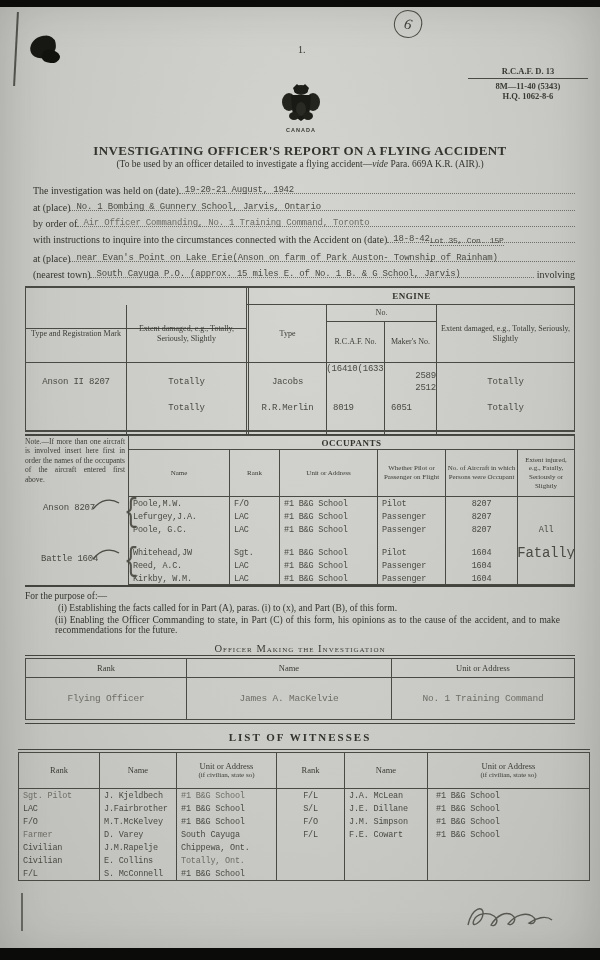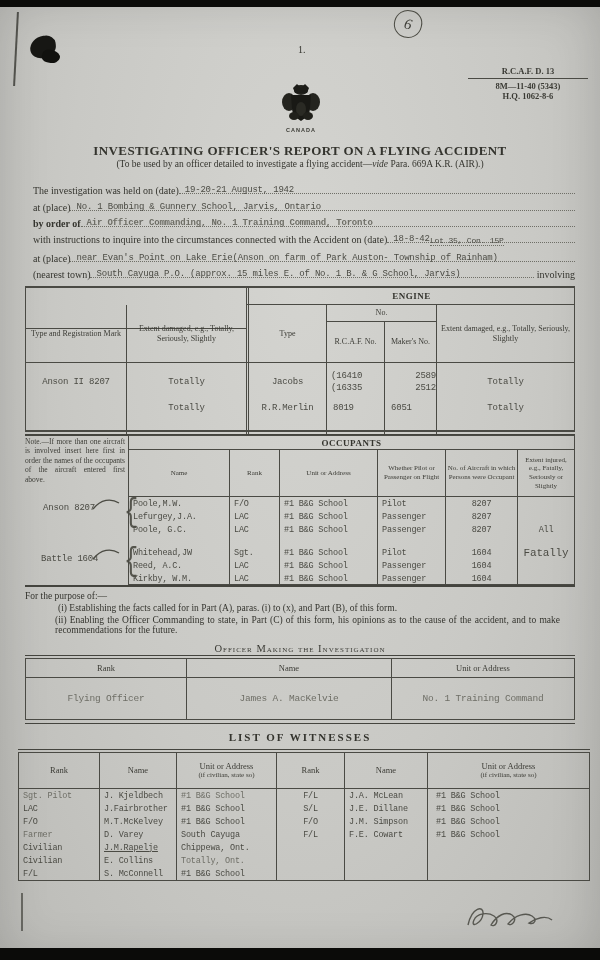--- a/index.html
+++ b/index.html
@@ -80,21 +80,21 @@
     <span class="fill">
         <span class="typed">19-20-21 August, 1942</span>
       </span>
   </div>
   <div class="fline" style="top:195px;">
     <span class="frm lbl">at (place)</span>
     <span class="fill">
         <span class="typed">No. 1 Bombing &amp; Gunnery School, Jarvis, Ontario</span>
       </span>
   </div>
-  <div class="fline" style="top:211px;font-weight:bold;">
+  <div class="fline" style="top:211px;">
     <span class="frm lbl">by order of</span>
     <span class="fill">
         <span class="typed faded">Air Officer Commanding, No. 1 Training Command, Toronto</span>
       </span>
   </div>
   <div class="fline" style="top:227px;">
     <span class="frm lbl">with instructions to inquire into the circumstances connected with the Accident on (date)</span>
     <span class="fill">
         <span class="typed">18-8-42</span>
       </span>
@@ -122,21 +122,21 @@
     <div class="cell hd bb bl" style="grid-column:2;grid-row:2/4;">Extent damaged, e.g., Totally, Seriously, Slightly</div>
     <div class="cell hd bb dbl" style="grid-column:3;grid-row:2/4;">Type</div>
     <div class="cell hd bb bl" style="grid-column:4/6;grid-row:2;">No.</div>
     <div class="cell hd bb bl" style="grid-column:4;grid-row:3;">R.C.A.F. No.</div>
     <div class="cell hd bb bl" style="grid-column:5;grid-row:3;">Maker's No.</div>
     <div class="cell hd bb bl" style="grid-column:6;grid-row:2/4;">Extent damaged, e.g., Totally, Seriously, Slightly</div>
 
     <div class="cell typed datc" style="grid-column:1;grid-row:4;">Anson II 8207</div>
     <div class="cell typed datc bl" style="grid-column:2;grid-row:4;">Totally</div>
     <div class="cell typed datc dbl" style="grid-column:3;grid-row:4;">Jacobs</div>
-    <div class="cell typed datc bl" style="grid-column:4;grid-row:4;flex-direction:column;justify-content:center;align-items:flex-start;padding-left:4px;line-height:12px;">
+    <div class="cell typed datc bl" style="grid-column:4;grid-row:4;flex-direction:row;justify-content:center;align-items:flex-start;padding-left:4px;line-height:12px;">
       <div>(16410</div>
       <div>(16335</div>
     </div>
     <div class="cell typed datc bl" style="grid-column:5;grid-row:4;flex-direction:column;justify-content:center;align-items:flex-end;padding-left:4px;line-height:12px;">
       <div>2589</div>
       <div>2512</div>
     </div>
     <div class="cell typed datc bl" style="grid-column:6;grid-row:4;">Totally</div>
 
     <div class="cell typed datc bl" style="grid-column:2;grid-row:5;align-items:flex-start;padding-top:2px;">Totally</div>
@@ -200,21 +200,21 @@
       <div class="cell bl" style="grid-column:3;grid-row:6;"></div>
       <div class="cell bl" style="grid-column:4;grid-row:6;"></div>
       <div class="cell bl" style="grid-column:5;grid-row:6;"></div>
       <div class="cell bl" style="grid-column:6;grid-row:6;"></div>
 
       <div class="cell typed dat" style="grid-column:1;grid-row:7;">Whitehead,JW</div>
       <div class="cell typed dat bl" style="grid-column:2;grid-row:7;">Sgt.</div>
       <div class="cell typed dat bl" style="grid-column:3;grid-row:7;">#1 B&amp;G School</div>
       <div class="cell typed dat bl" style="grid-column:4;grid-row:7;">Pilot</div>
       <div class="cell typed bl" style="grid-column:5;grid-row:7;font-size:8.5px;">1604</div>
-      <div class="cell typed bl" style="grid-column:6;grid-row:7;font-size:11px;">Fatally</div>
+      <div class="cell typed bl" style="grid-column:6;grid-row:7;font-size:14px;">Fatally</div>
 
       <div class="cell typed dat" style="grid-column:1;grid-row:8;">Reed, A.C.</div>
       <div class="cell typed dat bl" style="grid-column:2;grid-row:8;">LAC</div>
       <div class="cell typed dat bl" style="grid-column:3;grid-row:8;">#1 B&amp;G School</div>
       <div class="cell typed dat bl" style="grid-column:4;grid-row:8;">Passenger</div>
       <div class="cell typed bl" style="grid-column:5;grid-row:8;font-size:8.5px;">1604</div>
       <div class="cell typed bl" style="grid-column:6;grid-row:8;font-size:8.5px;"></div>
 
       <div class="cell typed dat" style="grid-column:1;grid-row:9;">Kirkby, W.M.</div>
       <div class="cell typed dat bl" style="grid-column:2;grid-row:9;">LAC</div>
@@ -287,21 +287,21 @@
     <div class="cell typed dat bl" style="grid-column:6;grid-row:4;padding-left:8px;">#1 B&amp;G School</div>
 
     <div class="cell typed dat faded" style="grid-column:1;grid-row:5;">Farmer</div>
     <div class="cell typed dat bl" style="grid-column:2;grid-row:5;">D. Varey</div>
     <div class="cell typed dat bl" style="grid-column:3;grid-row:5;">South Cayuga</div>
     <div class="cell typed bl" style="grid-column:4;grid-row:5;font-size:8.5px;">F/L</div>
     <div class="cell typed dat bl" style="grid-column:5;grid-row:5;">F.E. Cowart</div>
     <div class="cell typed dat bl" style="grid-column:6;grid-row:5;padding-left:8px;">#1 B&amp;G School</div>
 
     <div class="cell typed dat" style="grid-column:1;grid-row:6;">Civilian</div>
-    <div class="cell typed dat bl" style="grid-column:2;grid-row:6;text-decoration:underline;">J.M.Rapelje</div>
+    <div class="cell typed dat bl" style="grid-column:2;grid-row:6;">J.M.Rapelje</div>
     <div class="cell typed dat bl" style="grid-column:3;grid-row:6;">Chippewa, Ont.</div>
     <div class="cell bl" style="grid-column:4;grid-row:6;"></div>
     <div class="cell bl" style="grid-column:5;grid-row:6;"></div>
     <div class="cell bl" style="grid-column:6;grid-row:6;"></div>
 
     <div class="cell typed dat" style="grid-column:1;grid-row:7;">Civilian</div>
     <div class="cell typed dat bl" style="grid-column:2;grid-row:7;">E. Collins</div>
     <div class="cell typed dat bl faded" style="grid-column:3;grid-row:7;">Totally, Ont.</div>
     <div class="cell bl" style="grid-column:4;grid-row:7;"></div>
     <div class="cell bl" style="grid-column:5;grid-row:7;"></div>

